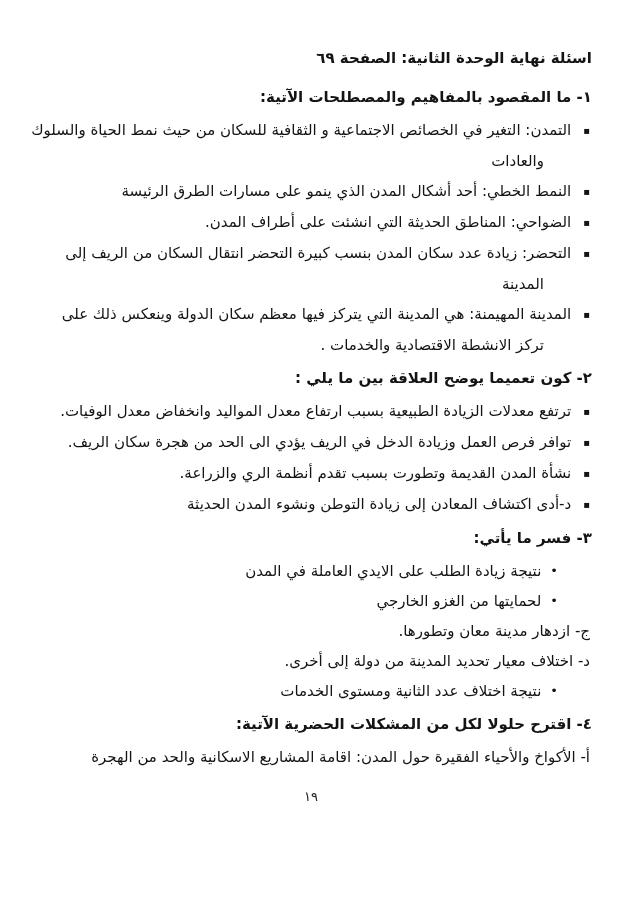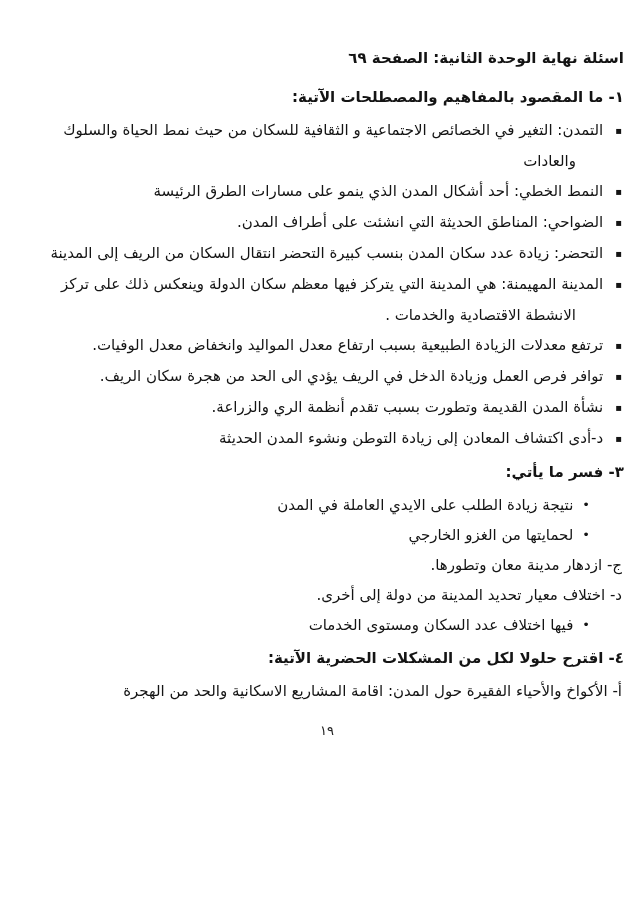--- a/index.html
+++ b/index.html
@@ -8,21 +8,21 @@
     width: 636px;
     height: 900px;
     overflow: hidden;
     font-family: "DejaVu Sans", sans-serif;
   }
   .page {
     width: 636px;
     height: 788px;
     background: #ffffff;
     direction: rtl;
-    padding: 43px 12px 0 30px;
+    padding: 43px 44px 0 30px;
     color: #141414;
     font-size: 15px;
     line-height: 30px;
   }
   .title {
     font-weight: bold;
     margin-bottom: 9px;
   }
   .heading {
     font-weight: bold;
@@ -71,36 +71,37 @@
 
   <p class="heading">١- ما المقصود بالمفاهيم والمصطلحات الآتية:</p>
   <ul class="sq-list">
     <li><span class="sq-marker">▪</span><span>التمدن: التغير في الخصائص الاجتماعية و الثقافية للسكان من حيث نمط الحياة والسلوك والعادات</span></li>
     <li><span class="sq-marker">▪</span><span>النمط الخطي: أحد أشكال المدن الذي ينمو على مسارات الطرق الرئيسة</span></li>
     <li><span class="sq-marker">▪</span><span>الضواحي: المناطق الحديثة التي انشئت على أطراف المدن.</span></li>
     <li><span class="sq-marker">▪</span><span>التحضر: زيادة عدد سكان المدن بنسب كبيرة التحضر انتقال السكان من الريف إلى المدينة</span></li>
     <li><span class="sq-marker">▪</span><span>المدينة المهيمنة: هي المدينة التي يتركز فيها معظم سكان الدولة وينعكس ذلك على تركز الانشطة الاقتصادية والخدمات .</span></li>
   </ul>
 
+  <p class="heading">٢- كون تعميما يوضح العلاقة بين ما يلي :</p>
   <ul class="sq-list">
     <li><span class="sq-marker">▪</span><span>ترتفع معدلات الزيادة الطبيعية بسبب ارتفاع معدل المواليد وانخفاض معدل الوفيات.</span></li>
     <li><span class="sq-marker">▪</span><span>توافر فرص العمل وزيادة الدخل في الريف  يؤدي الى الحد من هجرة سكان الريف.</span></li>
     <li><span class="sq-marker">▪</span><span>نشأة المدن القديمة وتطورت بسبب تقدم أنظمة الري والزراعة.</span></li>
     <li><span class="sq-marker">▪</span><span>د-أدى اكتشاف المعادن إلى زيادة التوطن ونشوء المدن الحديثة</span></li>
   </ul>
 
   <p class="heading">٣- فسر ما يأتي:</p>
 
   <p class="answer-line"><span class="rd-marker">•</span><span>نتيجة زيادة الطلب على الايدي العاملة في المدن</span></p>
 
   <p class="answer-line"><span class="rd-marker">•</span><span>لحمايتها من الغزو الخارجي</span></p>
 
   <p class="letter-line">ج- ازدهار مدينة معان وتطورها.</p>
 
   <p class="letter-line">د- اختلاف معيار تحديد المدينة من دولة إلى أخرى.</p>
-  <p class="answer-line"><span class="rd-marker">•</span><span>فيها اختلاف عدد السكان ومستوى الخدمات</span></p>
+  <p class="answer-line"><span class="rd-marker">•</span><span>نتيجة اختلاف عدد الثانية ومستوى الخدمات</span></p>
 
   <p class="heading">٤- اقترح حلولا لكل من المشكلات الحضرية الآتية:</p>
   <p class="letter-line">أ- الأكواخ والأحياء الفقيرة حول المدن: اقامة المشاريع الاسكانية والحد من الهجرة</p>
 
   <p class="page-number">١٩</p>
 
 </div>
 
 </body></html>

